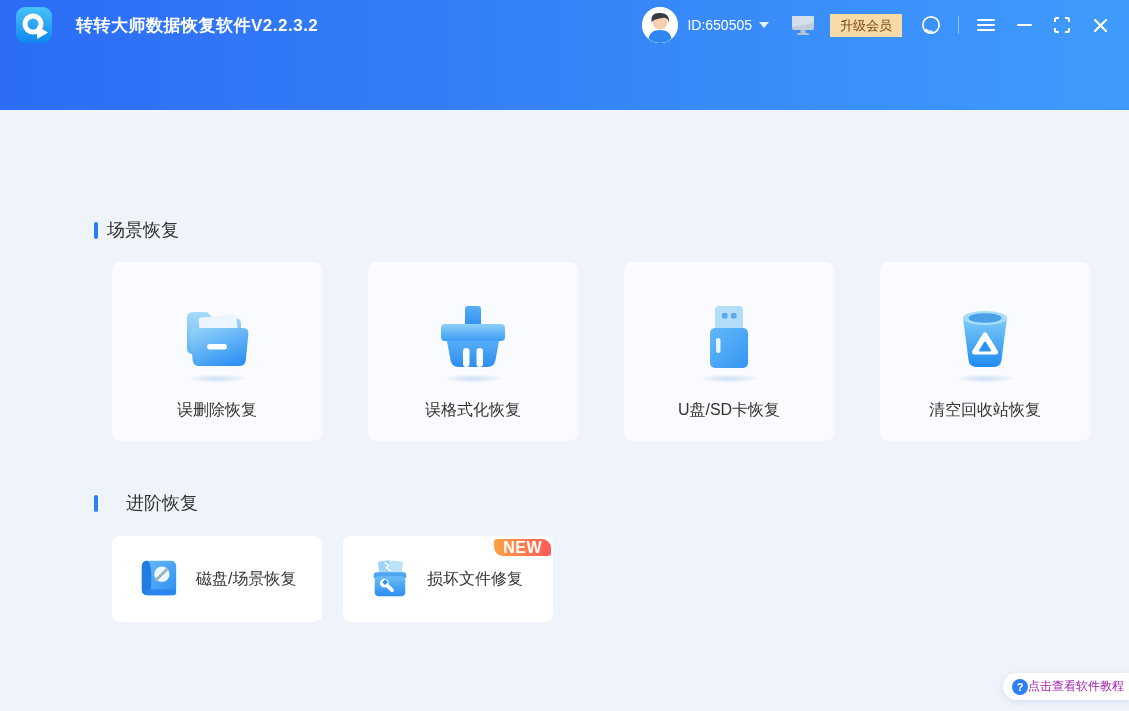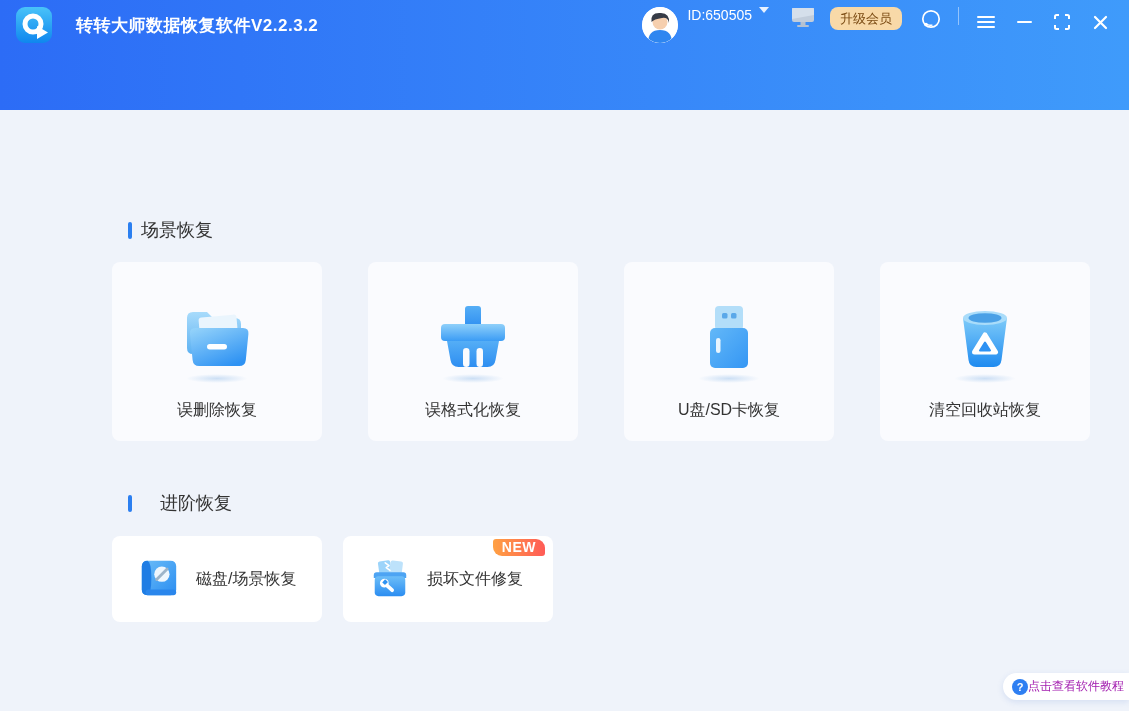--- a/index.html
+++ b/index.html
@@ -7,59 +7,59 @@
   body { font-family:"Liberation Sans","DejaVu Sans",sans-serif; }
   .window { position:relative; width:1129px; height:711px; overflow:hidden; background:#eff3fa; }
 
   
   .header { position:absolute; top:0; left:0; width:1129px; height:110px;
             background:linear-gradient(90deg,#2c6cf6 0%,#3f9bfb 100%); }
   .titlebar { position:absolute; top:0; left:0; right:0; height:50px;
               display:flex; align-items:center; padding:0 16px; }
   .logo { width:36px; height:36px; flex:0 0 auto; }
   .app-title { color:#ffffff; font-size:17px; margin-left:24px; letter-spacing:0.5px;font-weight:bold; }
-  .right-cluster { margin-left:auto; display:flex; align-items:flex-start; }
+  .right-cluster { margin-left:auto; display:flex; align-items:center; }
   .avatar { width:36px; height:36px; border-radius:50%; overflow:hidden; background:#fff; flex:0 0 auto; cursor:pointer; }
   .uid { color:#ffffff; font-size:14px; margin-left:9px; cursor:pointer; }
   .caret { width:0; height:0; border-left:5px solid transparent; border-right:5px solid transparent;
            border-top:6px solid #e8f1ff; margin-left:7px; cursor:pointer; }
   .monitor-ic { margin-left:22px; cursor:pointer; display:flex; }
   .upgrade-btn { margin-left:15px; height:23px; padding:0 10px; background:#f8d9a8; color:#7a4a12;
-                 font-size:13px; border:none; border-radius:8px; cursor:pointer; line-height:23px; }
+                 font-size:13px; border:none; border-radius:0; cursor:pointer; line-height:23px; }
   .headset-ic { margin-left:17px; cursor:pointer; display:flex; }
   .v-divider { width:1px; height:18px; background:rgba(255,255,255,0.45); margin-left:15px; }
   .win-btn { margin-left:0; width:38px; height:30px; display:flex; align-items:center; justify-content:center; cursor:pointer; }
   .hamburger { width:18px; }
   .hamburger div { height:2px; background:#fff; border-radius:1px; margin:3px 0; }
   .min-bar { width:15px; height:2px; background:#fff; border-radius:1px; }
 
   
-  .section-title { position:absolute; left:128px; display:flex; align-items:center; }
+  .section-title { position:absolute; left:94px; display:flex; align-items:center; }
   .section-title .bar { width:4px; height:17px; background:#2b7ff0; border-radius:2px; margin-right:9px; }
   .section-title .txt { font-size:18px; color:#333333; }
   .st-1 { top:218px; }
   .st-2 { top:491px;gap:19px; }
 
   .cards-big { position:absolute; left:112px; top:262px; display:grid;
                grid-template-columns:repeat(4,210px); grid-gap:21px;gap:46px; }
   .card-big { width:210px; height:179px; background:#fafbfe; border-radius:8px; position:relative;
               cursor:pointer; display:flex; flex-direction:column; align-items:center; }
   .card-big .ic-wrap { margin-top:36px; height:72px; display:flex; align-items:flex-end; justify-content:center; }
   .card-big .ic-shadow { width:62px; height:9px; margin-top:4px; border-radius:50%;
               background:radial-gradient(ellipse at center, rgba(84,150,220,0.28) 0%, rgba(84,150,220,0) 70%); }
   .card-big .lbl { margin-top:17px; font-size:16px; color:#333333; }
 
   .cards-small { position:absolute; left:112px; top:536px; display:grid;
                  grid-template-columns:repeat(4,210px); grid-gap:21px; }
   .card-small { width:210px; height:86px; background:#ffffff; border-radius:8px; position:relative;
                 cursor:pointer; display:flex; align-items:center; padding-left:26px; }
   .card-small .lbl { margin-left:16px; font-size:16px; color:#333333; }
-  .new-badge { position:absolute; top:3px; right:8px; height:17px; line-height:17px; padding:0 9px;
+  .new-badge { position:absolute; top:3px; right:2px; height:17px; line-height:17px; padding:0 9px;
                background:linear-gradient(90deg,#ffa143 0%,#ff5b57 100%); color:#ffffff;
-               font-size:14px; font-weight:bold; border-radius:3px 9px 3px 9px; letter-spacing:0.5px; }
+               font-size:16px; font-weight:bold; border-radius:3px 9px 3px 9px; letter-spacing:0.5px; }
 
   
   .tutorial { position:absolute; left:1003px; top:673px; width:126px; height:27px; background:#ffffff;
               border-radius:14px 0 0 14px; display:flex; align-items:center; padding-left:9px;
               box-shadow:0 2px 6px rgba(60,110,200,0.15); cursor:pointer; }
   .tutorial .q-ic { width:16px; height:16px; border-radius:50%; background:#2e7ff2; color:#fff;
               font-size:11px; font-weight:bold; display:flex; align-items:center; justify-content:center; }
   .tutorial .t-lbl { margin-left:0; font-size:12px; color:#a21caf; white-space:nowrap; }
 </style>
 </head>

